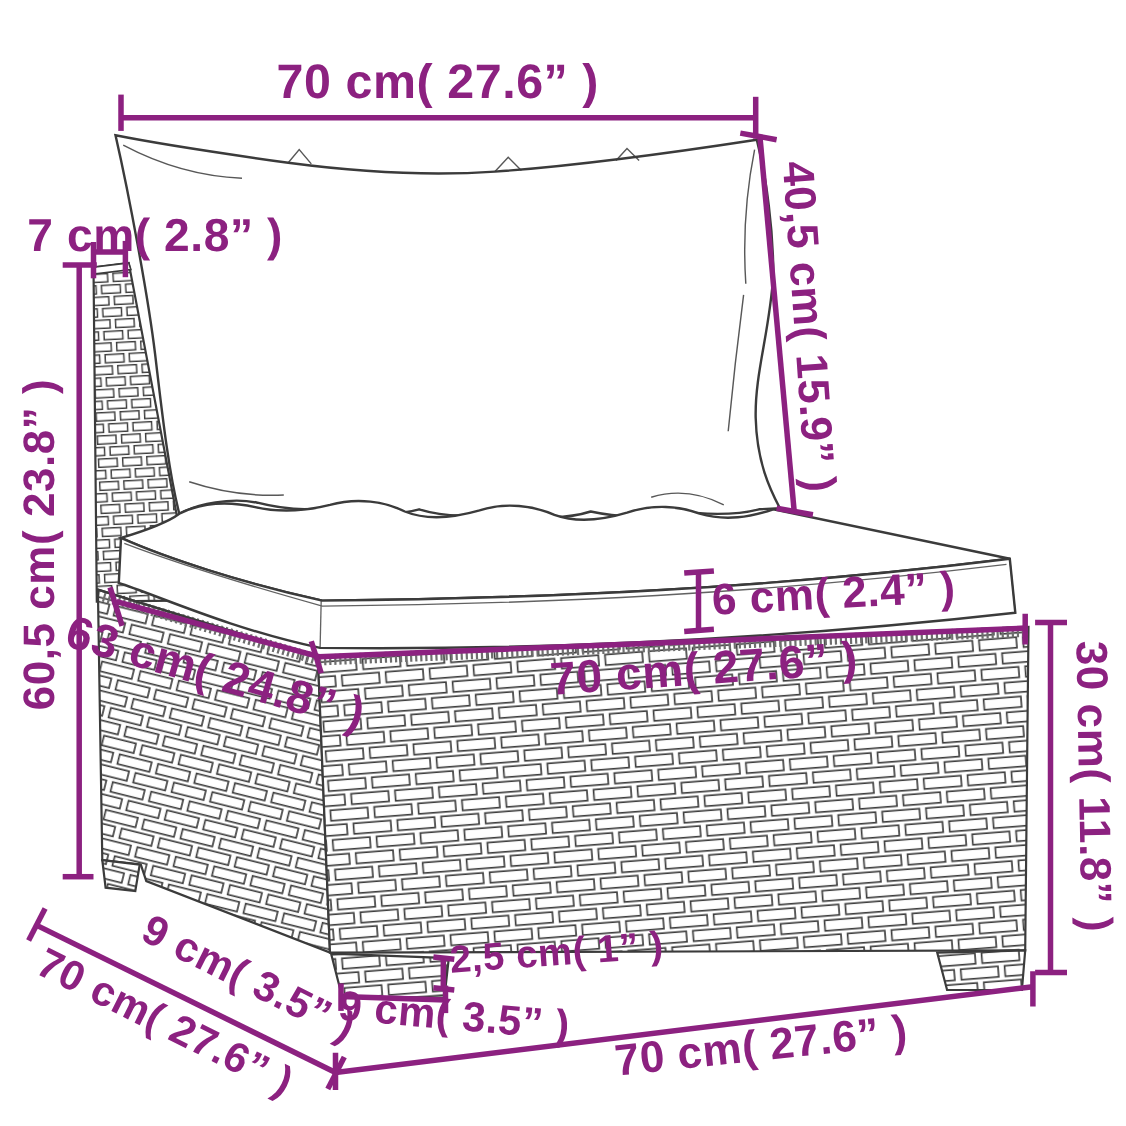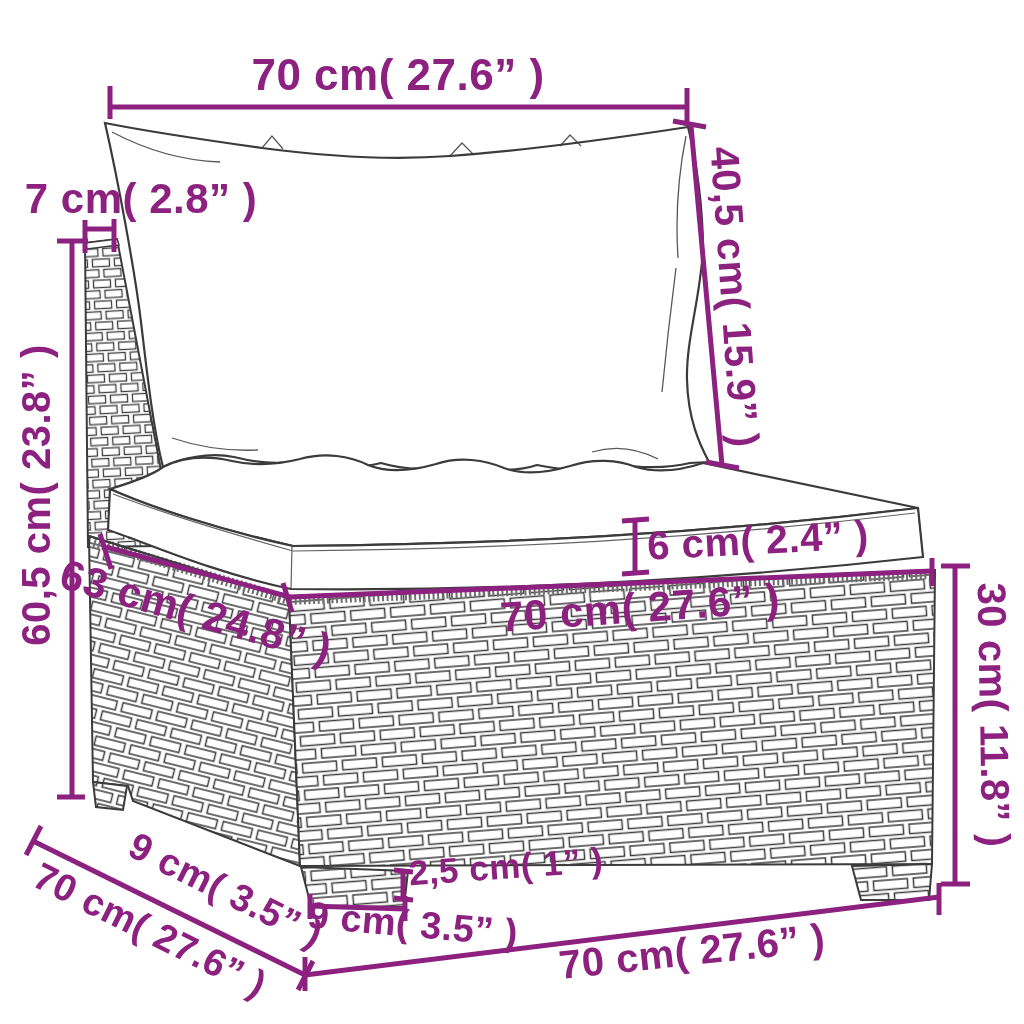--- a/index.html
+++ b/index.html
@@ -2,21 +2,21 @@
 <html><head>
 <meta charset="utf-8">
 <style>
   html,body{margin:0;padding:0;background:#fff;}
   #stage{position:relative;width:1024px;height:1024px;background:#fff;overflow:hidden;
          font-family:"Liberation Sans",sans-serif;}
   #art{position:absolute;left:0;top:0;}
   .dim{position:absolute;color:#8C2180;font-weight:bold;white-space:nowrap;
        transform:translate(-50%,-50%);line-height:1;letter-spacing:.5px;}
   .d1 {left:398px;top:75px;font-size:44px;}
-  .d2 {left:141px;top:199px;font-size:42px;}
+  .d2 {left:141px;top:214px;font-size:42px;}
   .d3 {left:735px;top:297px;font-size:40px;transform:translate(-50%,-50%) rotate(86deg);}
   .d4 {left:36px; top:495px;font-size:40px;transform:translate(-50%,-50%) rotate(-90deg);}
   .d5 {left:758px;top:540px;font-size:40px;transform:translate(-50%,-50%) rotate(-3deg);}
   .d6 {left:640px;top:608px;font-size:42px;transform:translate(-50%,-50%) rotate(-4deg);}
   .d7 {left:196px;top:612px;font-size:42px;transform:translate(-50%,-50%) rotate(16deg);}
   .d8 {left:994px;top:715px;font-size:40px;transform:translate(-50%,-50%) rotate(89deg);}
   .d9 {left:226px;top:890px;font-size:38px;transform:translate(-50%,-50%) rotate(26.5deg);}
   .d10{left:150px;top:930px;font-size:38px;transform:translate(-50%,-50%) rotate(26.5deg);}
   .d11{left:506px;top:866px;font-size:35px;transform:translate(-50%,-50%) rotate(-4deg);}
   .d12{left:413px;top:924px;font-size:38px;transform:translate(-50%,-50%) rotate(5deg);}

